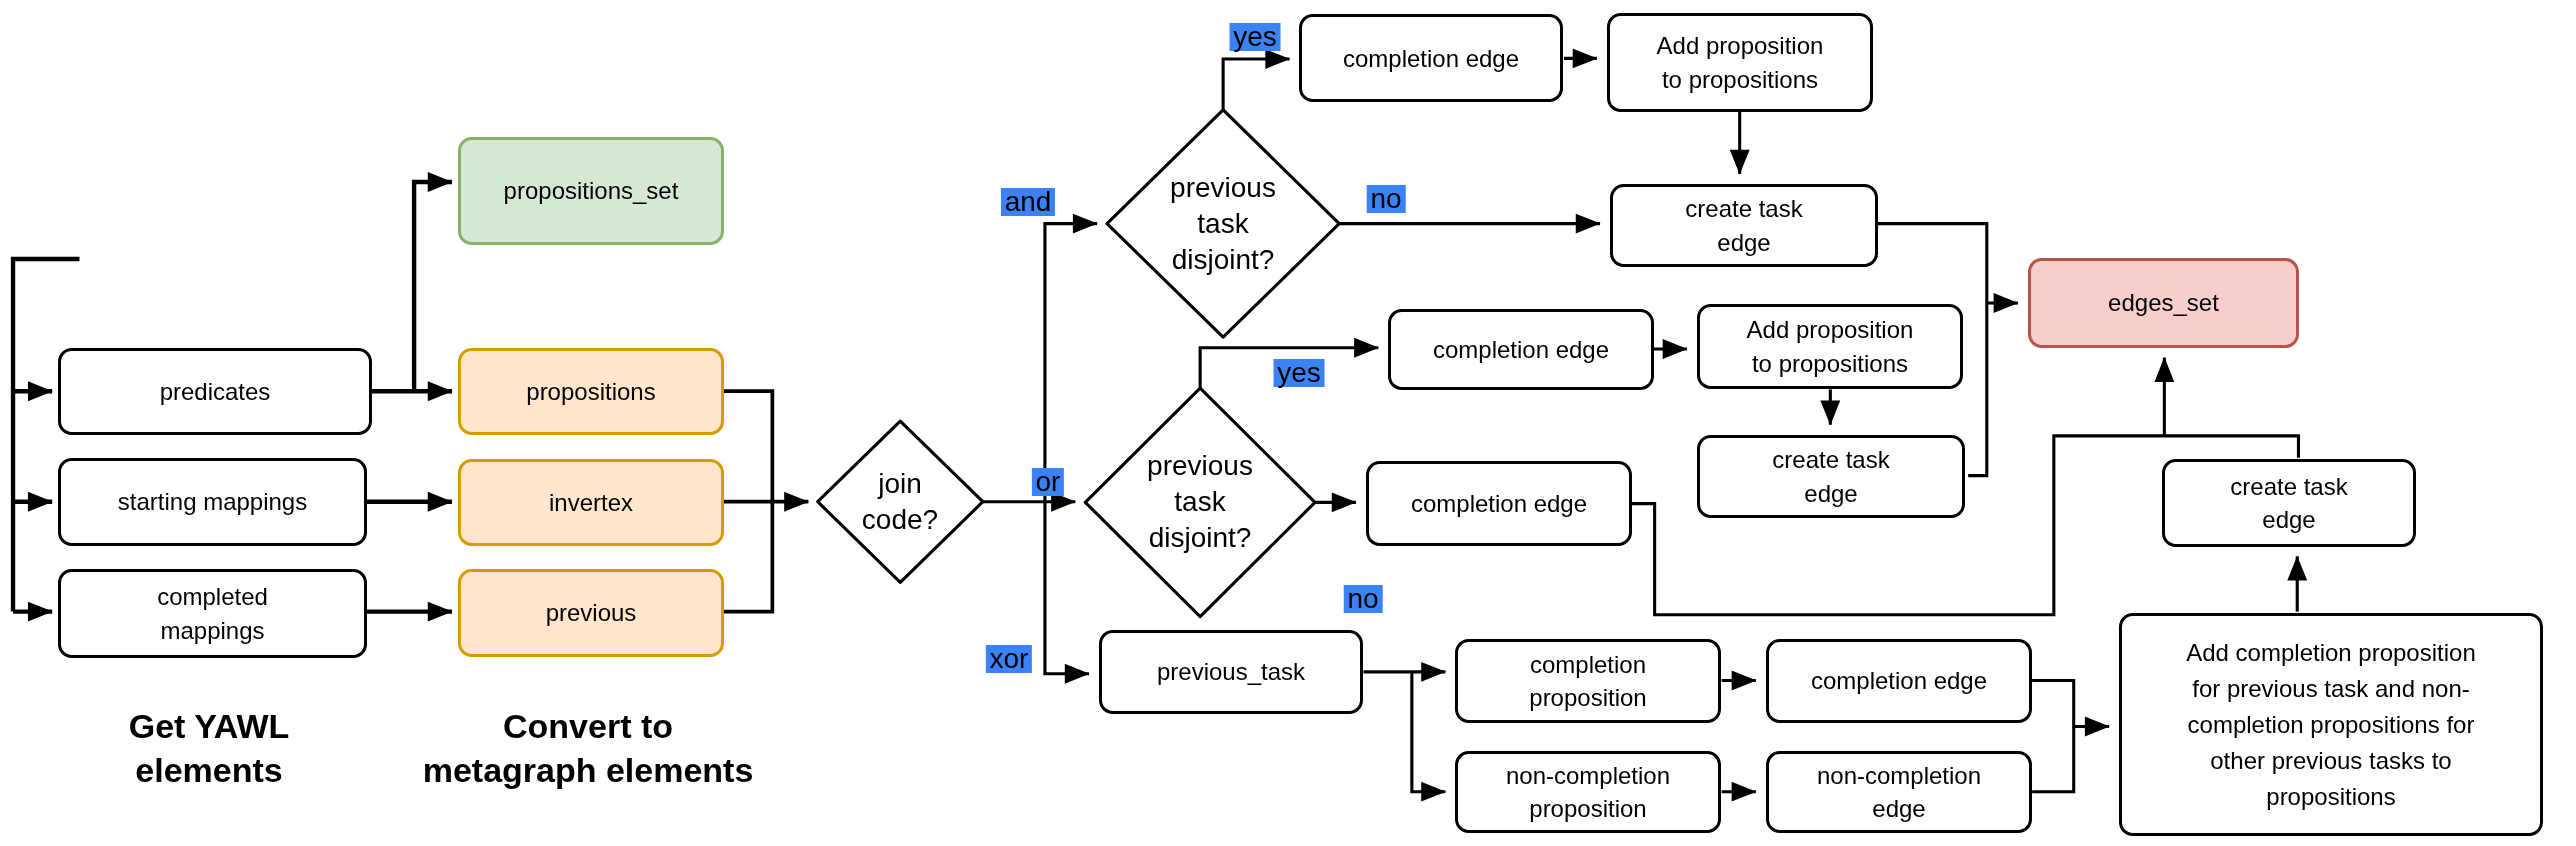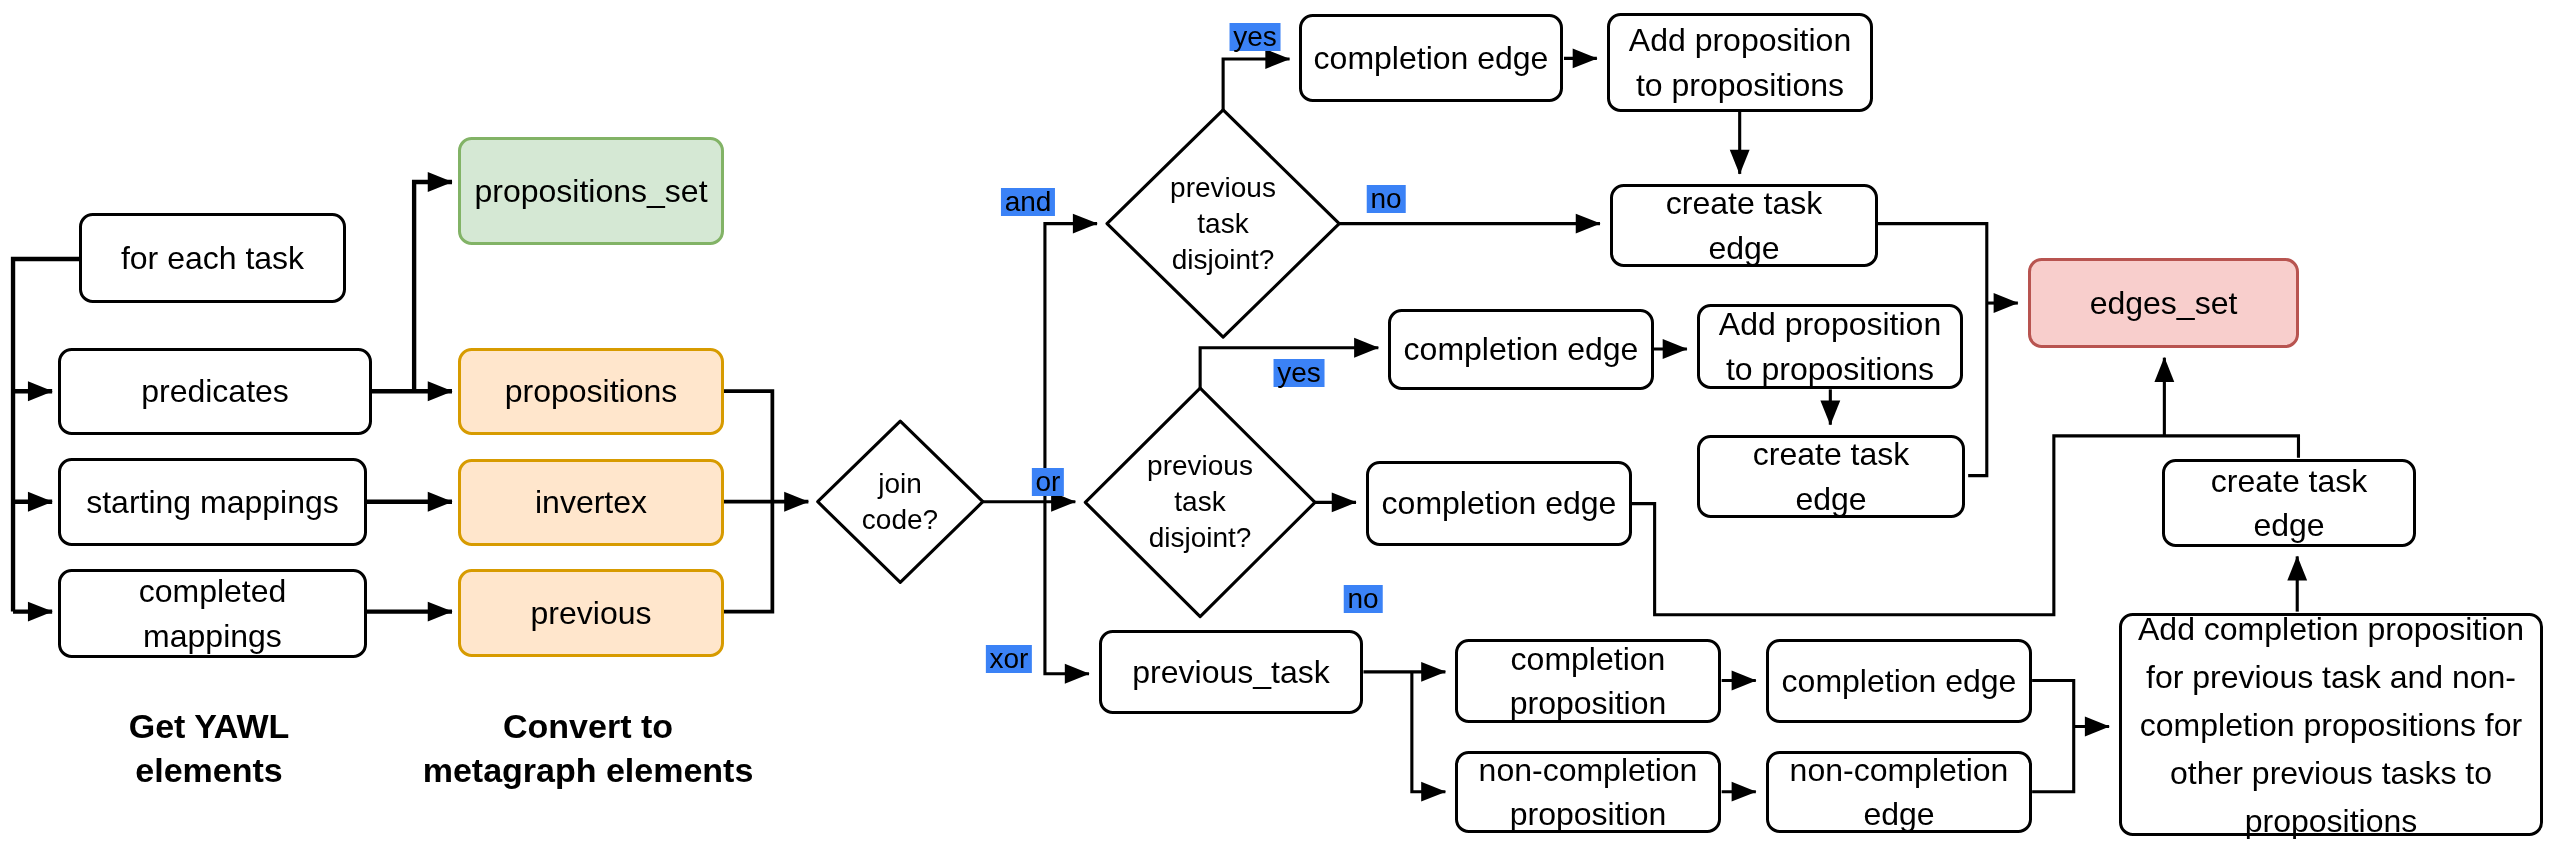--- a/index.html
+++ b/index.html
@@ -4,21 +4,21 @@
 <style>
   html,body{margin:0;padding:0;background:#ffffff;}
   body{width:2576px;height:847px;position:relative;overflow:hidden;
        font-family:"Liberation Sans", sans-serif;color:#000;}
   #stage{position:absolute;left:0;top:0;width:2576px;height:847px;}
   svg.wires{position:absolute;left:0;top:0;z-index:1;}
   .node{position:absolute;box-sizing:border-box;z-index:2;
         border:3.1px solid #000;border-radius:13.7px;background:#fff;
         display:flex;align-items:center;justify-content:center;
         text-align:center;white-space:pre-line;
-        font-size:32px;line-height:1.38;}
+        font-size:24px;line-height:1.38;}
   .node.green{background:#d5e8d4;border-color:#82b366;}
   .node.orange{background:#ffe6cc;border-color:#d79b00;}
   .node.red{background:#f8cecc;border-color:#b85450;}
   .node.big{line-height:1.5;padding:2.5px 8.7px;}
   .dtext{position:absolute;z-index:3;transform:translate(-50%,-50%);
          text-align:center;white-space:pre-line;font-size:28px;line-height:1.28;}
   .elabel{position:absolute;z-index:3;transform:translate(-50%,-50%);
           font-size:28px;line-height:1;background:#3b82f6;padding:0 3.7px;}
   .slabel{position:absolute;z-index:3;transform:translate(-50%,-50%);
           font-size:34px;font-weight:bold;line-height:1.3;text-align:center;
@@ -77,21 +77,20 @@
       <path d="M3340,1170 H3397" marker-end="url(#ah)"></path>
     </g>
 
     <g stroke="#000" stroke-width="5" fill="#fff" stroke-linejoin="round">
       <path d="M1450,678 L1583,808 L1450,938 L1317,808 Z"></path>
       <path d="M1970,177 L2157,360 L1970,543 L1783,360 Z"></path>
       <path d="M1933,625 L2118,809 L1933,993 L1748,809 Z"></path>
     </g>
   </svg>
 
-  <div class="node" style="left:79px;top:213px;width:267px;height:90px;">for each task</div>
   <div class="node" style="left:58px;top:348px;width:314px;height:87px;">predicates</div>
   <div class="node" style="left:58px;top:458px;width:309px;height:88px;">starting mappings</div>
   <div class="node" style="left:58px;top:569px;width:309px;height:89px;">completed
 mappings</div>
 
   <div class="node green" style="left:458px;top:137px;width:266px;height:108px;">propositions_set</div>
   <div class="node orange" style="left:458px;top:348px;width:266px;height:87px;">propositions</div>
   <div class="node orange" style="left:458px;top:459px;width:266px;height:87px;">invertex</div>
   <div class="node orange" style="left:458px;top:569px;width:266px;height:88px;">previous</div>
 

